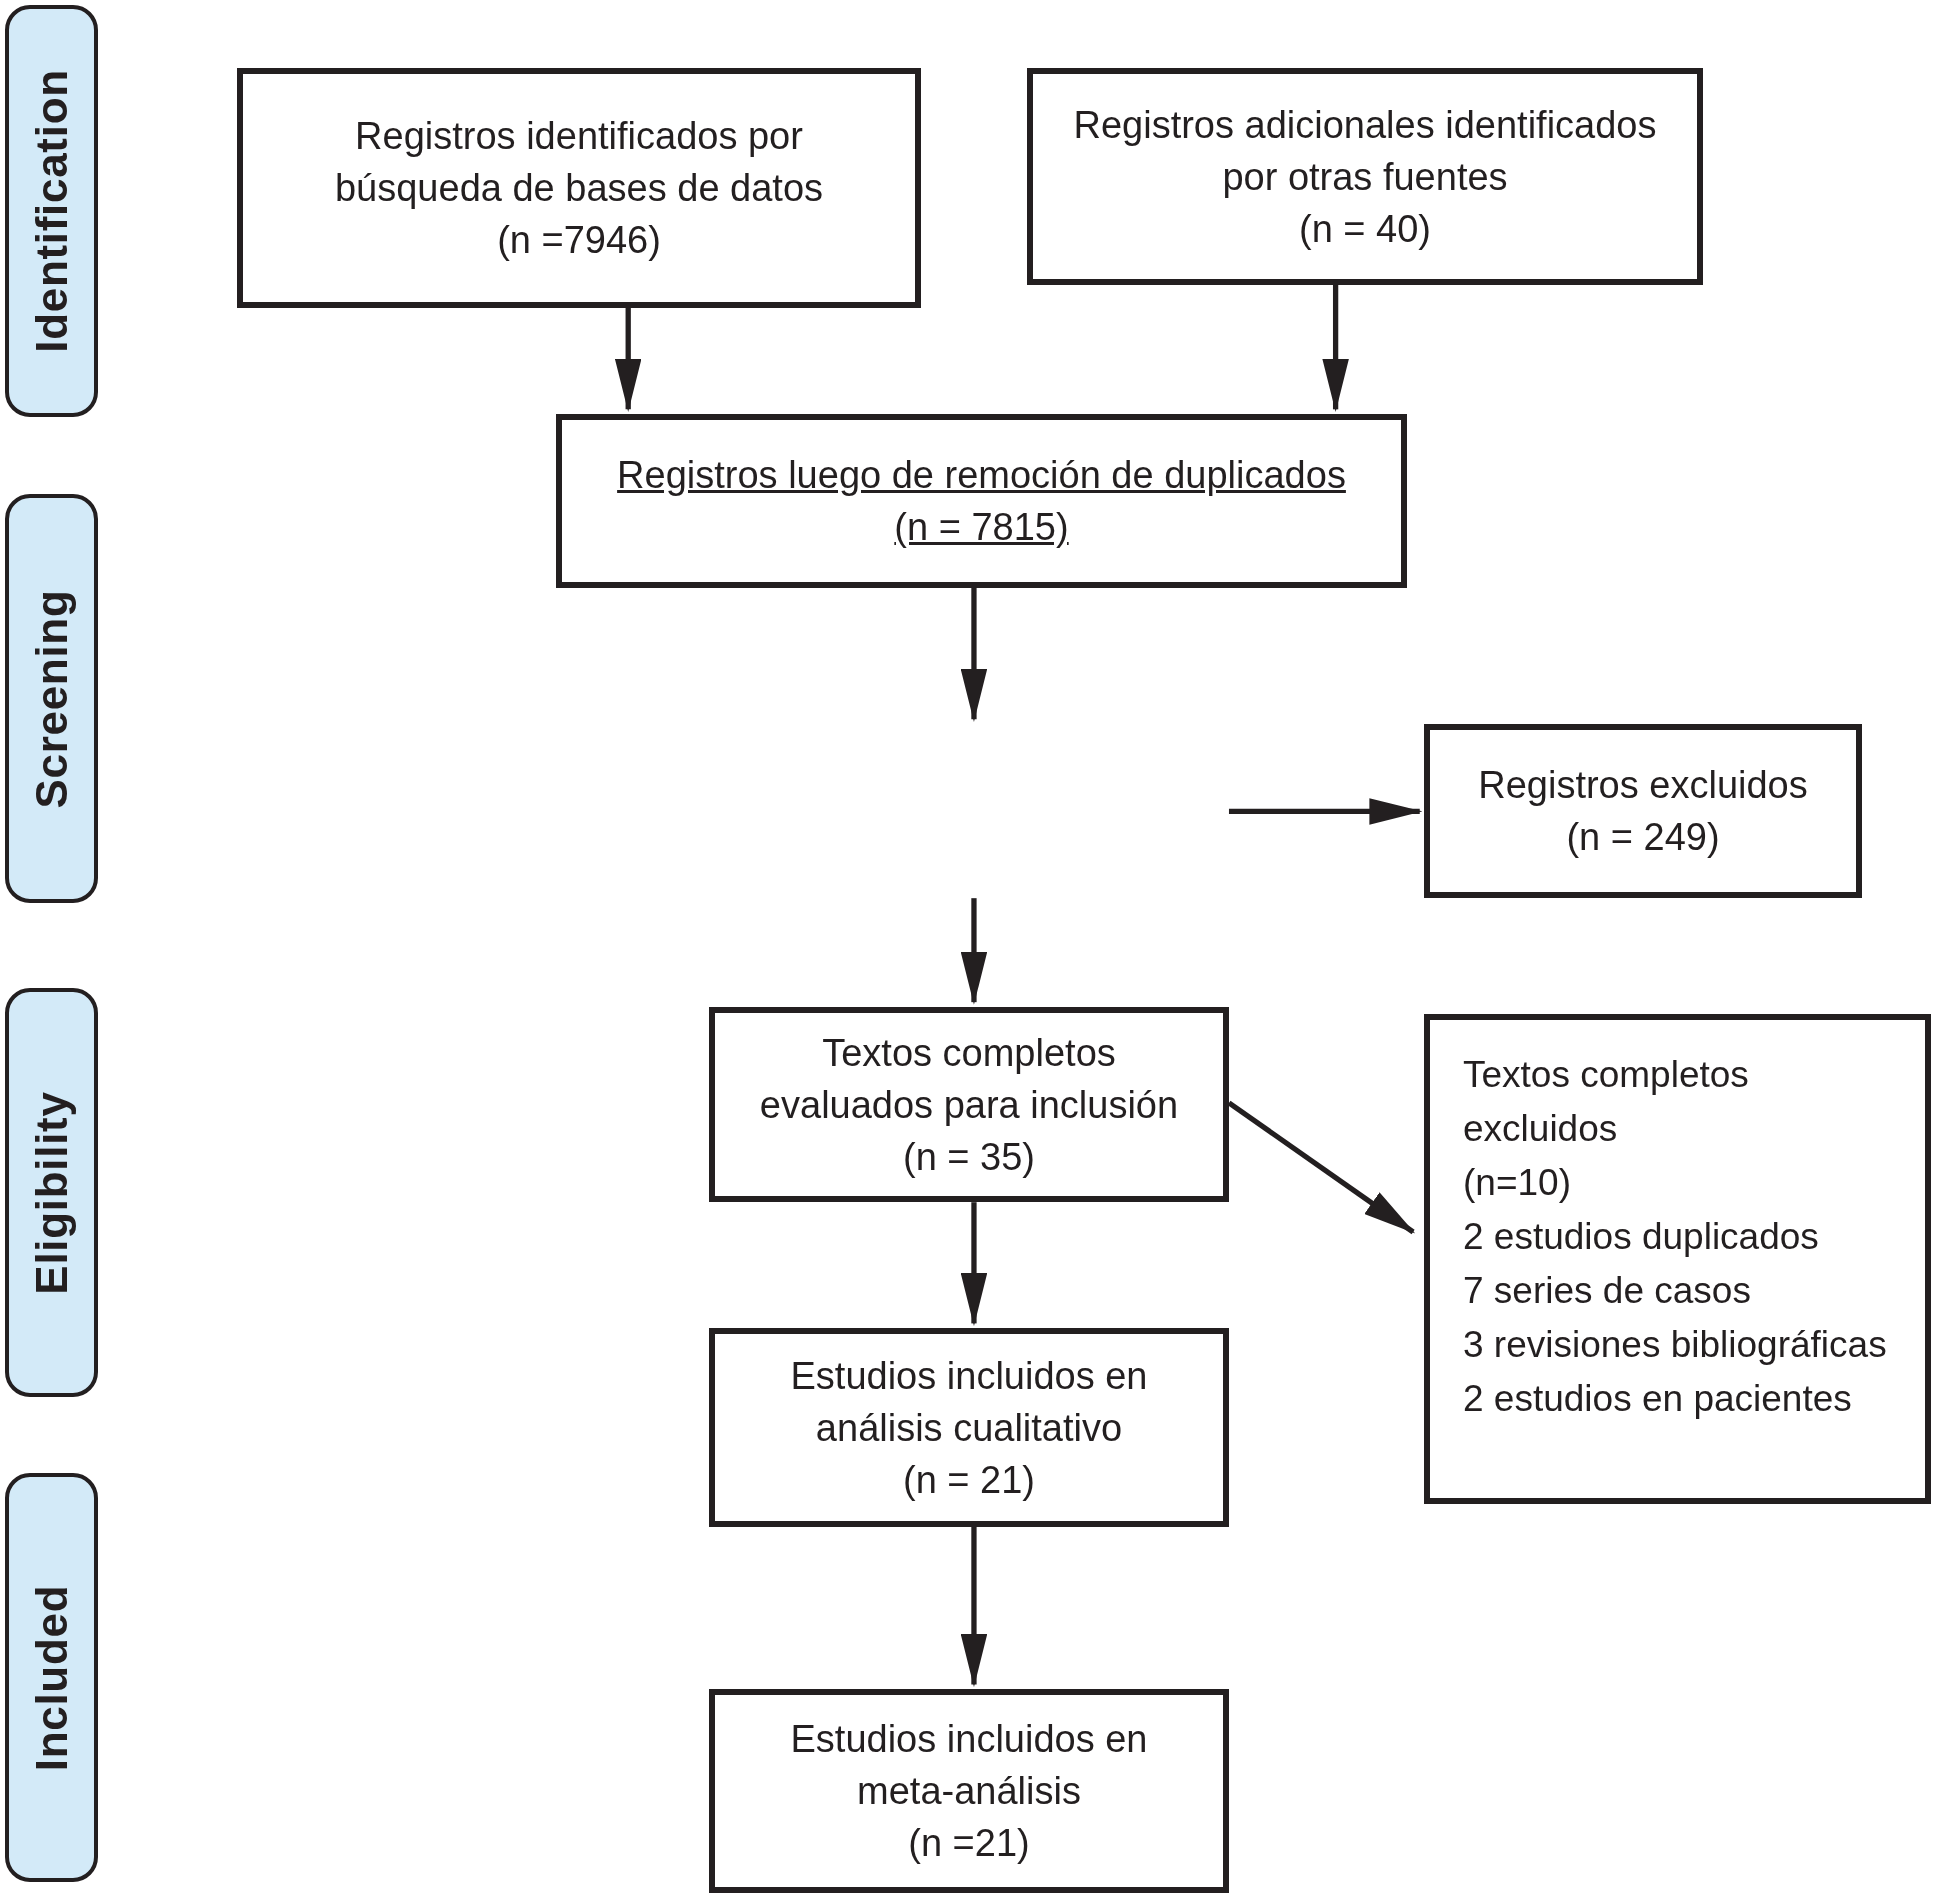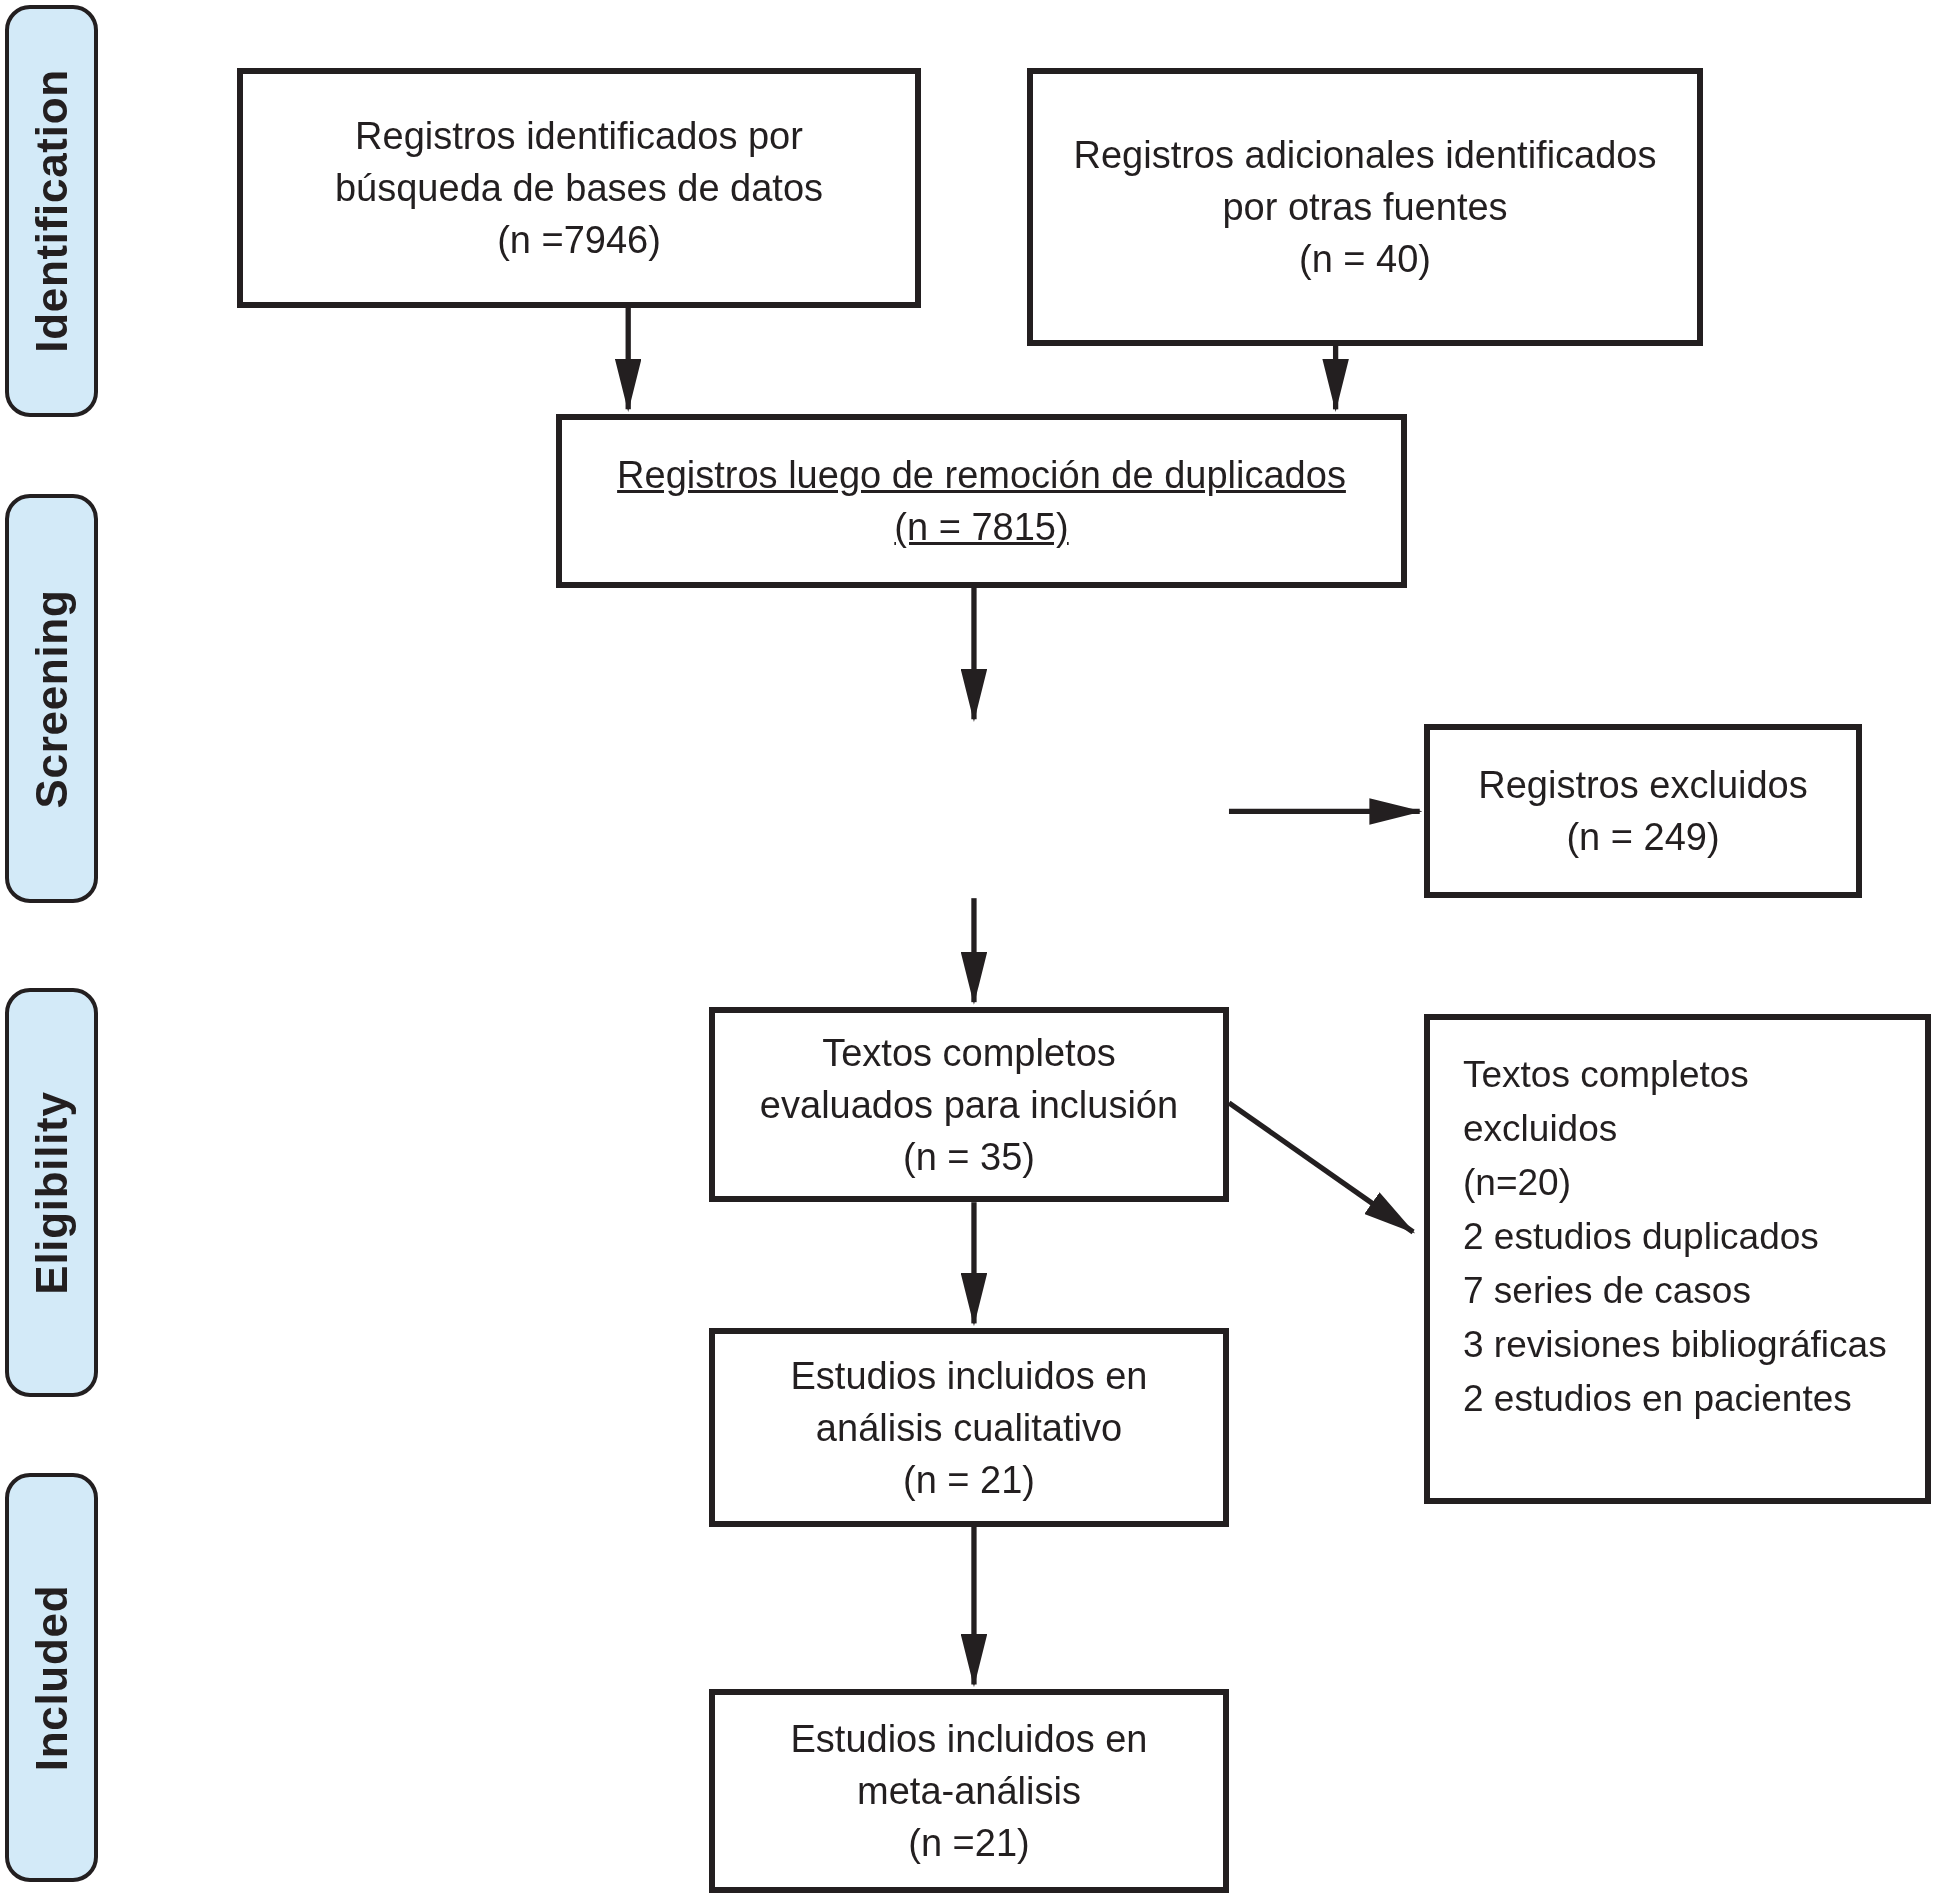--- a/index.html
+++ b/index.html
@@ -103,21 +103,21 @@
     <line x1="1470" y1="1815" x2="1470" y2="1998" stroke="#231f20" stroke-width="8" marker-end="url(#ah)"></line>
     <line x1="1470" y1="2305" x2="1470" y2="2543" stroke="#231f20" stroke-width="8" marker-end="url(#ah)"></line>
   </svg>
 
   <div class="box" style="left: 237px; top: 68px; width: 684px; height: 240px; background: rgb(255, 255, 255); border-color: rgb(35, 31, 32);">
     <span>Registros identificados por</span>
     <span>búsqueda de bases de datos</span>
     <span>(n =7946)</span>
   </div>
 
-  <div class="box" style="left: 1027px; top: 68px; width: 676px; height: 278px; background: rgb(255, 255, 255); border-color: rgb(35, 31, 32);">
+  <div class="box" style="left: 1027px; top: 68px; width: 676px; height: 217px; background: rgb(255, 255, 255); border-color: rgb(35, 31, 32);">
     <span>Registros adicionales identificados</span>
     <span>por otras fuentes</span>
     <span>(n = 40)</span>
   </div>
 
   <div class="box" style="left: 556px; top: 414px; width: 851px; height: 174px; background: rgb(255, 255, 255); border-color: rgb(35, 31, 32); text-decoration: underline;">
     <span>Registros luego de remoción de duplicados</span>
     <span>(n = 7815)</span>
   </div>
 
@@ -129,21 +129,21 @@
 
   <div class="box" style="left: 709px; top: 1007px; width: 520px; height: 195px; background: rgb(255, 255, 255); border-color: rgb(35, 31, 32);">
     <span>Textos completos</span>
     <span>evaluados para inclusión</span>
     <span>(n = 35)</span>
   </div>
 
   <div class="box left-list" style="left: 1424px; top: 1014px; width: 507px; height: 490px; background: rgb(255, 255, 255); border-color: rgb(35, 31, 32);">
     <span>Textos completos</span>
     <span>excluidos</span>
-    <span>(n=20)</span>
+    <span>(n=10)</span>
     <span>2 estudios duplicados</span>
     <span>7 series de casos</span>
     <span>3 revisiones bibliográficas</span>
     <span>2 estudios en pacientes</span>
   </div>
 
   <div class="box" style="left: 709px; top: 1328px; width: 520px; height: 199px; background: rgb(255, 255, 255); border-color: rgb(35, 31, 32);">
     <span>Estudios incluidos en</span>
     <span>análisis cualitativo</span>
     <span>(n = 21)</span>

